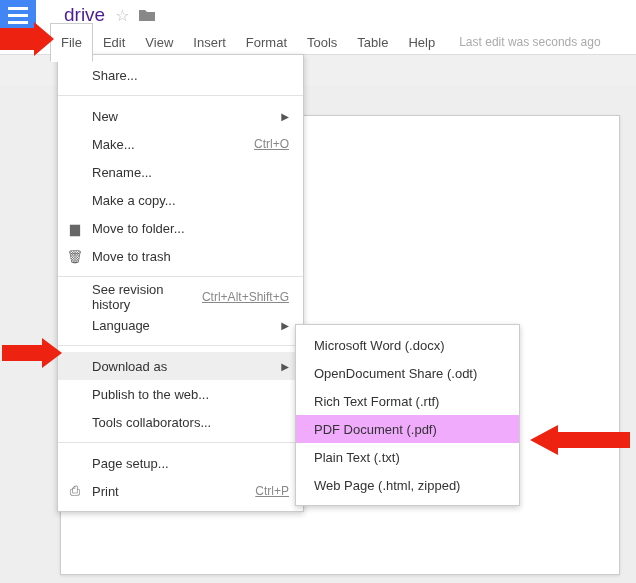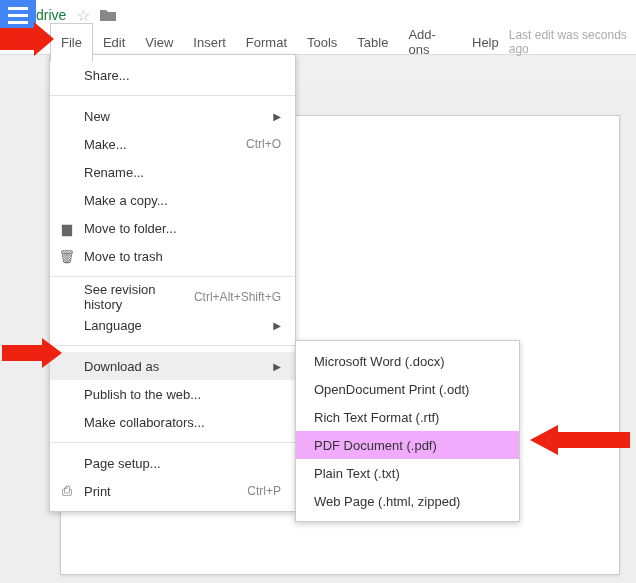--- a/index.html
+++ b/index.html
@@ -1,47 +1,47 @@
 <!DOCTYPE html>
 <html><head>
 <meta charset="utf-8">
 <style>
   * { box-sizing: border-box; margin: 0; padding: 0; font-family: Arial, sans-serif; }
   body { width: 636px; height: 583px; background: #f0f0f0; position: relative; overflow: hidden; font-size: 13px; color: #333; }
   .header { height: 30px; background: #fff; display: flex; align-items: center; padding-left: 8px; }
   .hamburger { width: 36px; height: 30px; background: #4285f4; position: absolute; left: 0; top: 0; display: flex; flex-direction: column; justify-content: center; align-items: center; gap: 4px; }
   .hamburger span { display: block; width: 20px; height: 3px; background: #fff; }
-  .doc-title { margin-left: 28px; font-size: 14px; color: #15803d; }
+  .doc-title { margin-left: 56px; font-size: 19px; color: #4c1d95; }
   .star-icon { margin-left: 10px; color: #bbb; font-size: 16px; }
   .folder-icon { margin-left: 8px; width: 18px; height: 14px; display: inline-block; }
   .menubar { height: 25px; background: #fff; display: flex; align-items: center; padding-left: 50px; font-size: 13px; color: #555; border-bottom: 1px solid #ddd; position: relative; }
   .menubar .menu-item { padding: 11px 10px; cursor: default; }
   .menubar .menu-item.open { border: 1px solid #ccc; border-bottom: 1px solid #fff; background: #fff; position: relative; z-index: 20; }
-  .last-edit { color: #aaa; font-size: 12px; }
+  .last-edit { margin-left: 14px; color: #aaa; font-size: 12px; }
   .toolbar { height: 30px; background: linear-gradient(#f7f7f7, #eee); border-bottom: 1px solid #ccc; display: flex; align-items: center; padding-left: 300px; gap: 20px; font-size: 12px; color: #555; margin-top: 35px; }
   .toolbar .font-name { width: 70px; }
   .toolbar .font-size { width: 22px; text-align: right; }
   .toolbar .divider { width: 1px; height: 18px; background: #ccc; }
   .toolbar .fmt { font-weight: normal; padding: 0 4px; }
   .toolbar .fmt.b { font-weight: bold; }
   .toolbar .fmt.i { font-style: italic; }
   .toolbar .fmt.u { text-decoration: underline; }
   .toolbar .fmt.a { color: #000; text-decoration: underline; text-decoration-color: #d33; }
   .toolbar .tri { font-size: 8px; color: #777; }
   .canvas { position: absolute; top: 85px; left: 0; right: 0; bottom: 0; background: #eee; }
   .page { position: absolute; left: 60px; top: 30px; width: 560px; height: 460px; background: #fff; border: 1px solid #ccc; box-shadow: 0 1px 3px rgba(0,0,0,0.1); padding: 90px 16px 0 16px; font-size: 14px; color: #222; }
   .page .caret { border-right: 1px solid #000; padding-right: 1px; }
-  .menu-dropdown { position: absolute; left: 49px; top: 54px; width: 247px; background: #fff; border: 1px solid #ccc; box-shadow: 0 2px 6px rgba(0,0,0,0.2); padding: 6px 0; z-index: 15; }
+  .menu-dropdown { position: absolute; left: 57px; top: 54px; width: 247px; background: #fff; border: 1px solid #ccc; box-shadow: 0 2px 6px rgba(0,0,0,0.2); padding: 6px 0; z-index: 15; }
   .menu-dropdown .row { display: flex; align-items: center; height: 28px; padding: 0 14px 0 34px; position: relative; color: #333; font-size: 13px; }
   .menu-dropdown .row .ico { position: absolute; left: 8px; width: 18px; text-align: center; color: #666; }
-  .menu-dropdown .row .shortcut { margin-left: auto; color: #888; font-size: 12px; }
+  .menu-dropdown .row .shortcut { margin-left: auto; color: #888; font-size: 12px; text-decoration: underline; }
   .menu-dropdown .row .sub-arrow { margin-left: auto; color: #555; font-size: 10px; }
   .menu-dropdown .row.hi { background: #eee; }
   .menu-dropdown hr { border: none; border-top: 1px solid #e2e2e2; margin: 6px 0; }
-  .submenu { position: absolute; left: 295px; top: 340px; width: 225px; background: #fff; border: 1px solid #ccc; box-shadow: 0 2px 6px rgba(0,0,0,0.2); padding: 6px 0; z-index: 16; }
+  .submenu { position: absolute; left: 295px; top: 324px; width: 225px; background: #fff; border: 1px solid #ccc; box-shadow: 0 2px 6px rgba(0,0,0,0.2); padding: 6px 0; z-index: 16; }
   .submenu .srow { height: 28px; display: flex; align-items: center; padding: 0 18px; font-size: 13px; color: #333; }
   .submenu .srow.hi { background: #f0abfc; }
   .arrow-red { position: absolute; z-index: 30; }
   .arrow-red svg { display: block; }
 </style>
 </head>
 <body>
 
 <div class="header">
   <div class="hamburger">
@@ -59,21 +59,20 @@
 </div>
 
 <div class="menubar">
   <span class="menu-item open">File</span>
   <span class="menu-item">Edit</span>
   <span class="menu-item">View</span>
   <span class="menu-item">Insert</span>
   <span class="menu-item">Format</span>
   <span class="menu-item">Tools</span>
   <span class="menu-item">Table</span>
-  <span class="menu-item">Add-ons</span>
   <span class="menu-item">Help</span>
   <span class="last-edit">Last edit was seconds ago</span>
 </div>
 
 <div class="toolbar">
   <span class="font-name">Calibri</span>
   <span class="tri">▼</span>
   <span class="divider"></span>
   <span class="font-size">11</span>
   <span class="tri">▼</span>
@@ -129,36 +128,36 @@
     </div>
   <hr>
   <div class="row hi">
       <span>Download as</span>
       <span class="sub-arrow">▶</span>
     </div>
   <div class="row">
       <span>Publish to the web...</span>
     </div>
   <div class="row">
-      <span>Make collaborators...</span>
+      <span>Tools collaborators...</span>
     </div>
   <hr>
   <div class="row">
       <span>Page setup...</span>
     </div>
   <div class="row">
       <span class="ico">⎙</span>
       <span>Print</span>
       <span class="shortcut">Ctrl+P</span>
     </div>
 </div>
 
 <div class="submenu">
   <div class="srow">Microsoft Word (.docx)</div>
-  <div class="srow">OpenDocument Print (.odt)</div>
+  <div class="srow">OpenDocument Share (.odt)</div>
   <div class="srow">Rich Text Format (.rtf)</div>
   <div class="srow hi">PDF Document (.pdf)</div>
   <div class="srow">Plain Text (.txt)</div>
   <div class="srow">Web Page (.html, zipped)</div>
 </div>
 
 <div class="arrow-red" style="left:0px; top:22px;">
   <svg width="54" height="34">
       <polygon points="0,6 34,6 34,0 54,17 34,34 34,28 0,28" fill="#e21"></polygon>
     </svg>

